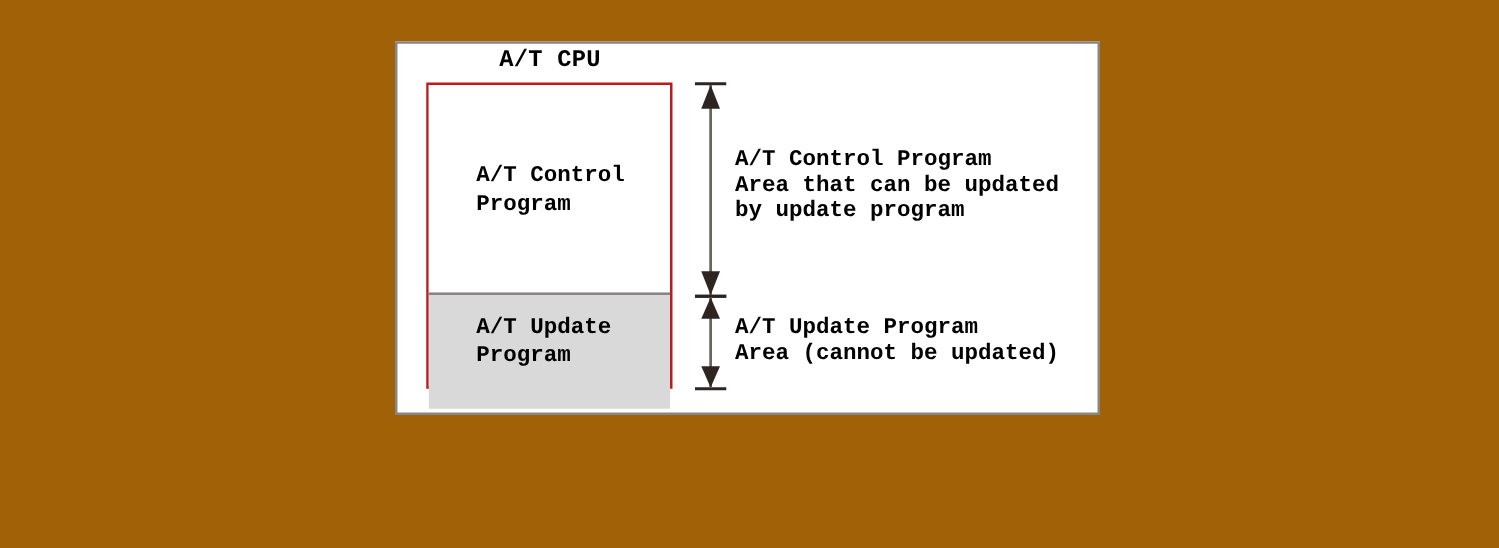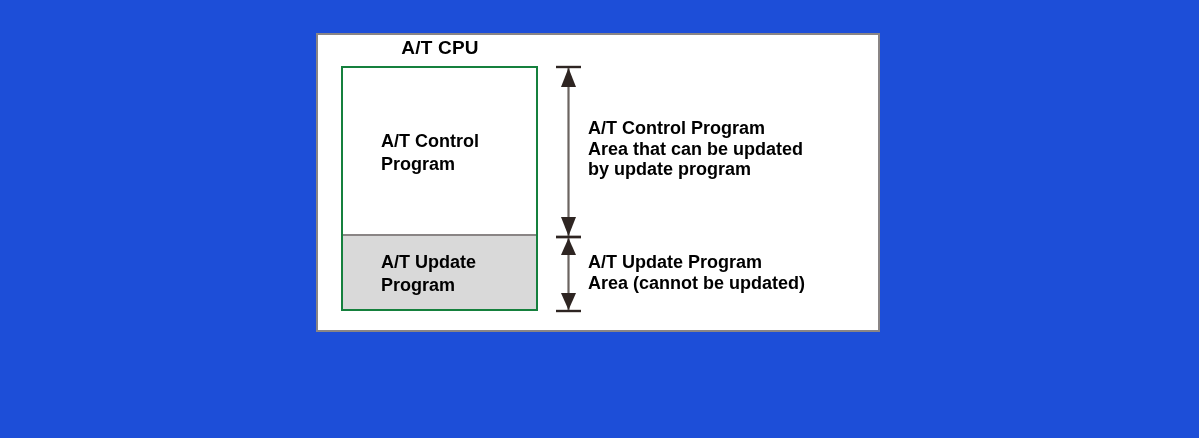--- a/index.html
+++ b/index.html
@@ -9,22 +9,23 @@
     background: #ffffff;
   }
   body {
     font-family: "Liberation Sans", sans-serif;
     color: #000000;
   }
   #canvas {
     position: relative;
     width: 1199px;
     height: 438px;
-    background: #1d4ed8;
+    background: #a16207;
     overflow: hidden;
+    font-family: Liberation Mono, monospace;
   }
 
   
   .outer-box {
     position: absolute;
     left: 316px;
     top: 33px;
     width: 564px;
     height: 299px;
     border: 2px solid #8a8585;
@@ -46,38 +47,38 @@
     white-space: nowrap;
   }
 
   
   .inner-box {
     position: absolute;
     left: 341px;
     top: 66px;
     width: 197px;
     height: 245px;
-    border: 2px solid #15803d;
+    border: 2px solid #b91c1c;
     box-sizing: border-box;
     background: #ffffff;
   }
   .mem-region {
     position: absolute;
     left: 0;
     width: 100%;
     box-sizing: border-box;
   }
   .mem-region.control {
     top: 0;
     height: 166px;
     background: #ffffff;
   }
   .mem-region.update {
     top: 166px;
-    height: 75px;
+    height: 93px;
     background: #d9d9d9;
     border-top: 2px solid #8a8585;
   }
   .mem-region-text {
     position: absolute;
     left: 38px;
     font-size: 18px;
     font-weight: bold;
     line-height: 23px;
     white-space: pre-line;

